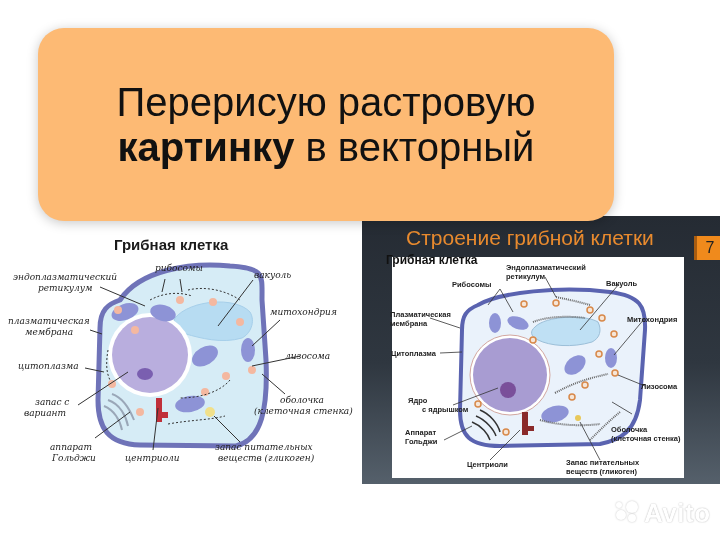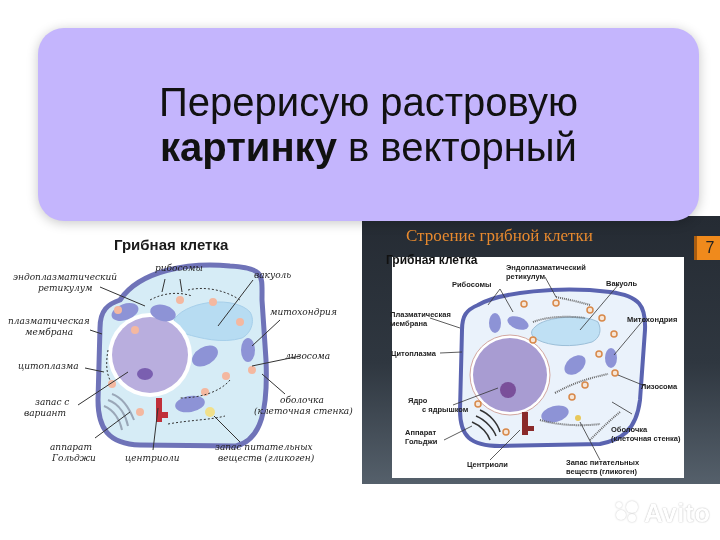--- a/index.html
+++ b/index.html
@@ -10,21 +10,21 @@
   }
   .canvas { position: absolute; inset: 0; }
 
   
   .slide {
     position: absolute; left: 362px; top: 216px; width: 358px; height: 268px;
     background: linear-gradient(180deg, #252b33 0%, #2f3740 55%, #55606b 100%);
   }
   .slide-title {
     position: absolute; left: 44px; top: 10px;
-    color: #e88a2e; font-size: 17px; font-family: Liberation Serif, serif;
+    color: #e88a2e; font-size: 21px; font-family: Liberation Sans, sans-serif;
   }
   .slide-num {
     position: absolute; left: 694px; top: 236px; width: 26px; height: 24px;
     background: #f08a1c; color: #222; font-size: 16px; text-align: center; line-height: 24px;
     border-left: 3px solid #a85c10;
   }
   .slide-panel {
     position: absolute; left: 392px; top: 257px; width: 292px; height: 221px;
     background: #ffffff;
   }
@@ -40,22 +40,22 @@
   .left-title {
     position: absolute; left: 114px; top: 236px; font-weight: bold; font-size: 15px; color: #1a1a1a;
   }
   .lf-label {
     position: absolute; font-size: 9px; font-style: italic; color: #222; line-height: 11px;
     font-family: "DejaVu Serif", serif; white-space: nowrap;
   }
 
   
   .card {
-    position: absolute; left: 38px; top: 28px; width: 661px; height: 193px;
-    background: #c4b5fd; border-radius: 26px;
+    position: absolute; left: 38px; top: 28px; width: 576px; height: 193px;
+    background: #fdba74; border-radius: 26px;
     box-shadow: 0 2px 12px rgba(0,0,0,0.22);
     display: flex; flex-direction: column; align-items: center; justify-content: center;
     text-align: center;
   }
   .card-line { font-size: 40px; line-height: 45px; color: #111; font-family: "Liberation Sans", sans-serif; }
   .card-line b { font-weight: bold; }
 
   
   .watermark {
     position: absolute; left: 614px; top: 498px; display: flex; align-items: flex-start; gap: 2px;

